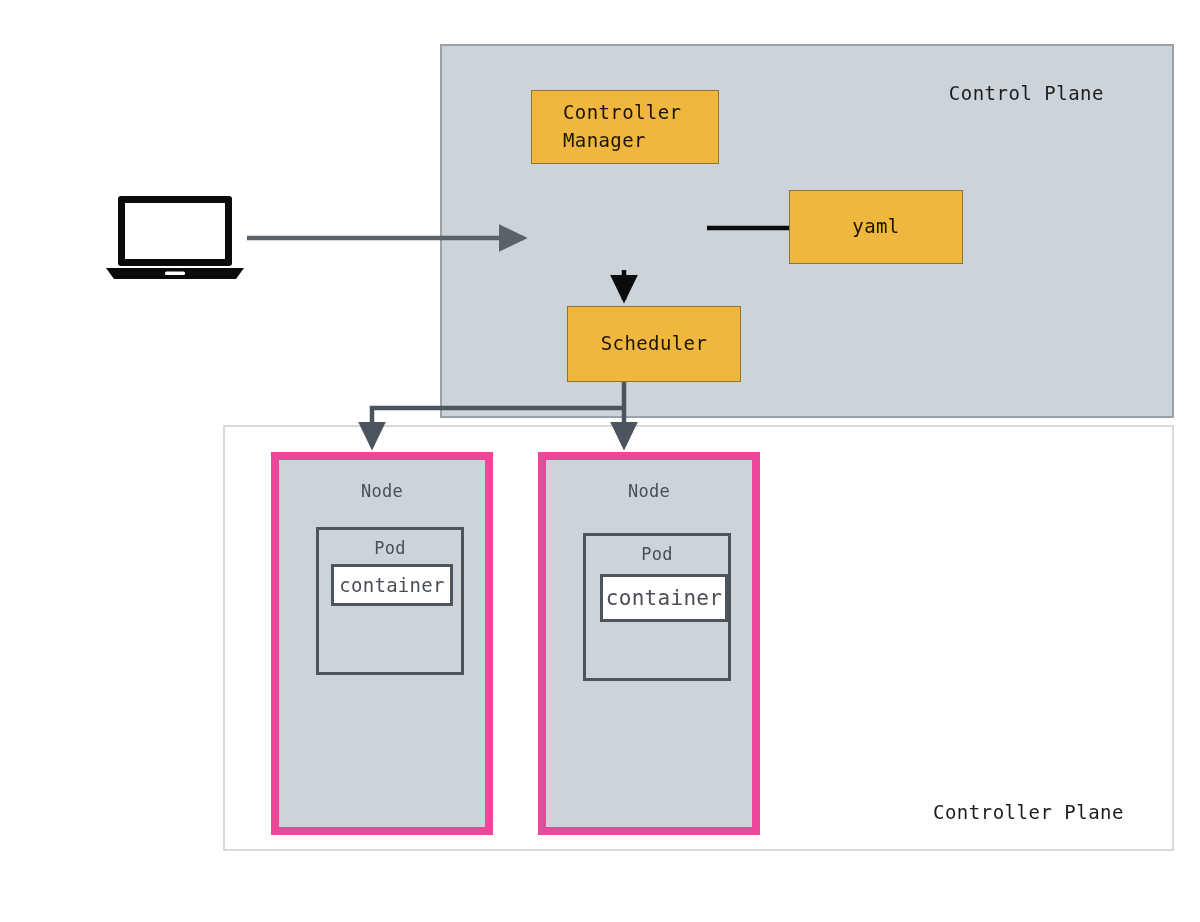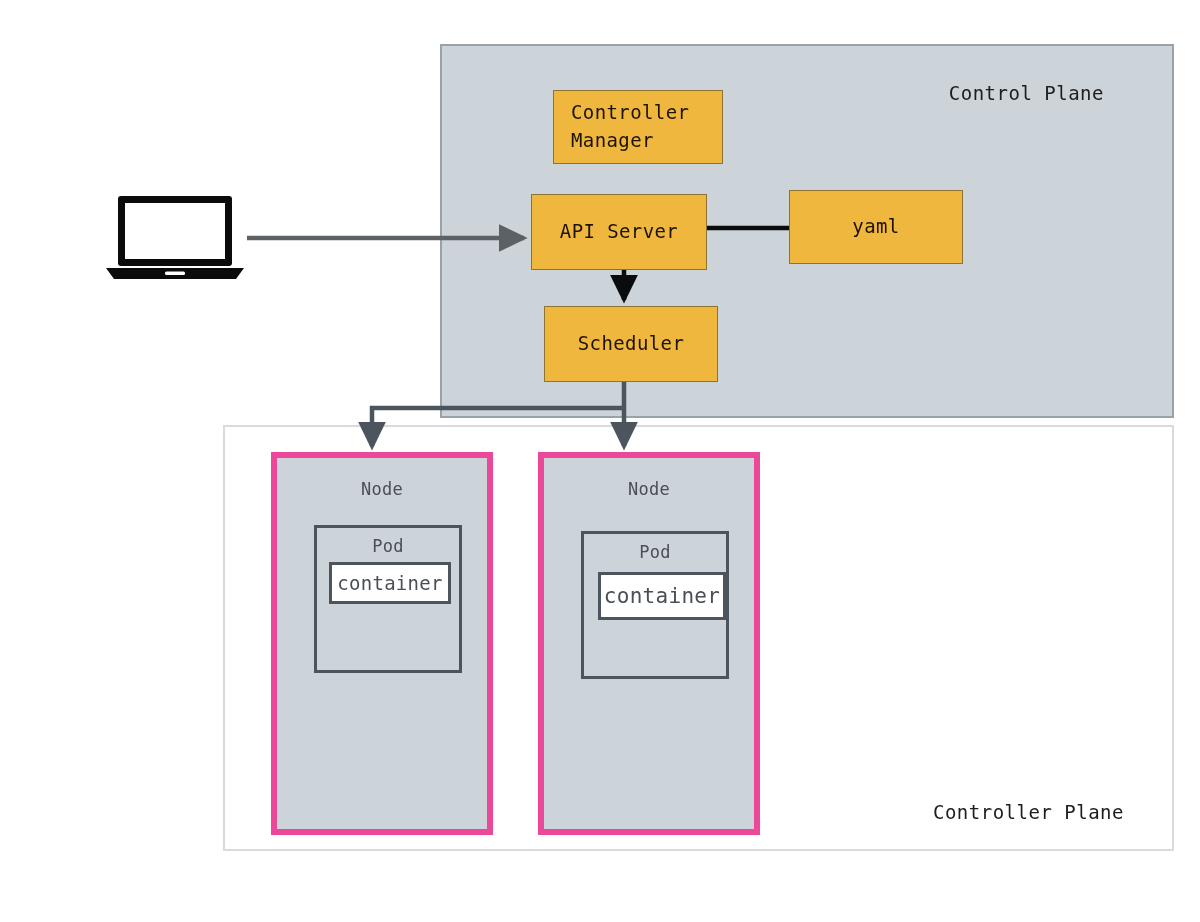--- a/index.html
+++ b/index.html
@@ -79,52 +79,51 @@
     z-index: 4;
   }
   .box-orange .label {
     white-space: pre-line;
     line-height: 1.45;
   }
 
   #box-controller-manager {
     left: 531px;
     top: 90px;
-    width: 170px;
+    width: 188px;
     height: 74px;
-    padding-left: 17px;
-    margin-left: 22px;
+    padding-left: 31px;
   }
   #box-api-server {
     left: 531px;
     top: 194px;
     width: 176px;
     height: 76px;
     justify-content: center;
   }
   #box-etcd {
     left: 789px;
     top: 190px;
     width: 174px;
     height: 74px;
     justify-content: center;
   }
   #box-scheduler {
-    left: 544px;
+    left: 567px;
     top: 306px;
     width: 174px;
     height: 76px;
     justify-content: center;
   }
 
   
   .node-box {
     position: absolute;
     background: #ccd3d9;
-    border: 6px solid #ec4899;
+    border: 8px solid #ec4899;
     box-sizing: border-box;
     z-index: 3;
   }
   #node-left  { left: 271px; top: 452px; width: 222px; height: 383px; }
   #node-right { left: 538px; top: 452px; width: 222px; height: 383px; }
 
   .node-label {
     position: absolute;
     top: 21px;
     left: 0;
@@ -218,23 +217,20 @@
 
   <div class="plane-control">
     <div class="plane-title control">Control Plane</div>
   </div>
 
   <div class="box-orange" id="box-controller-manager">
     <span class="label">Controller
 Manager</span>
   </div>
 
-  <div class="box-orange" id="box-api-server">
-    <span class="label">API Server</span>
-  </div>
 
   <div class="box-orange" id="box-etcd">
     <span class="label">yaml</span>
   </div>
 
   <div class="box-orange" id="box-scheduler">
     <span class="label">Scheduler</span>
   </div>
 
   <div class="node-box" id="node-left">

